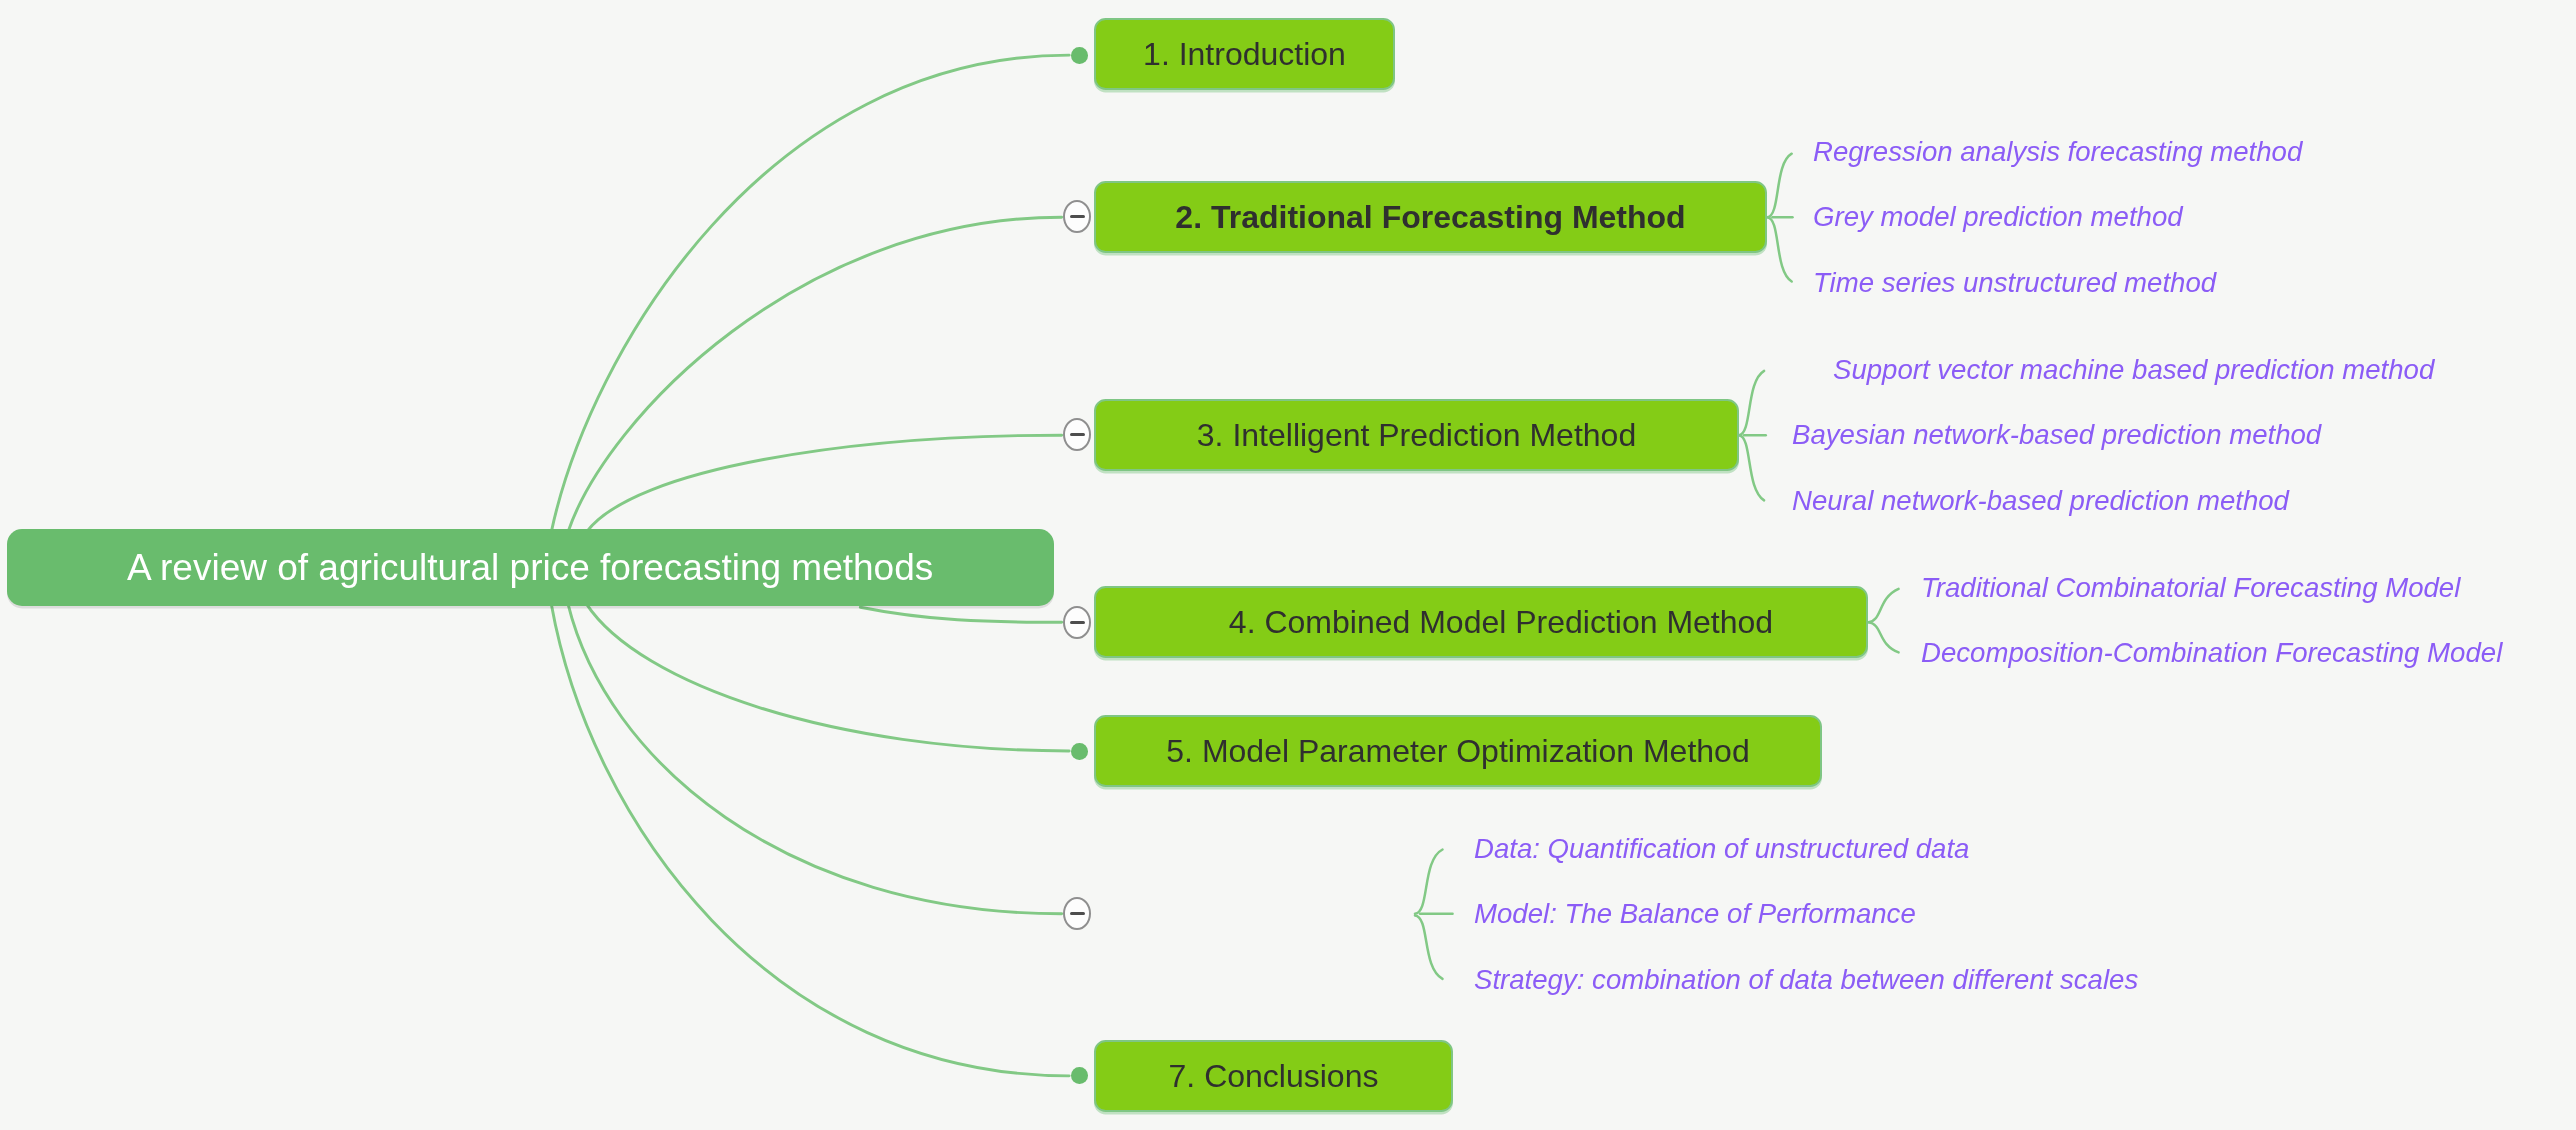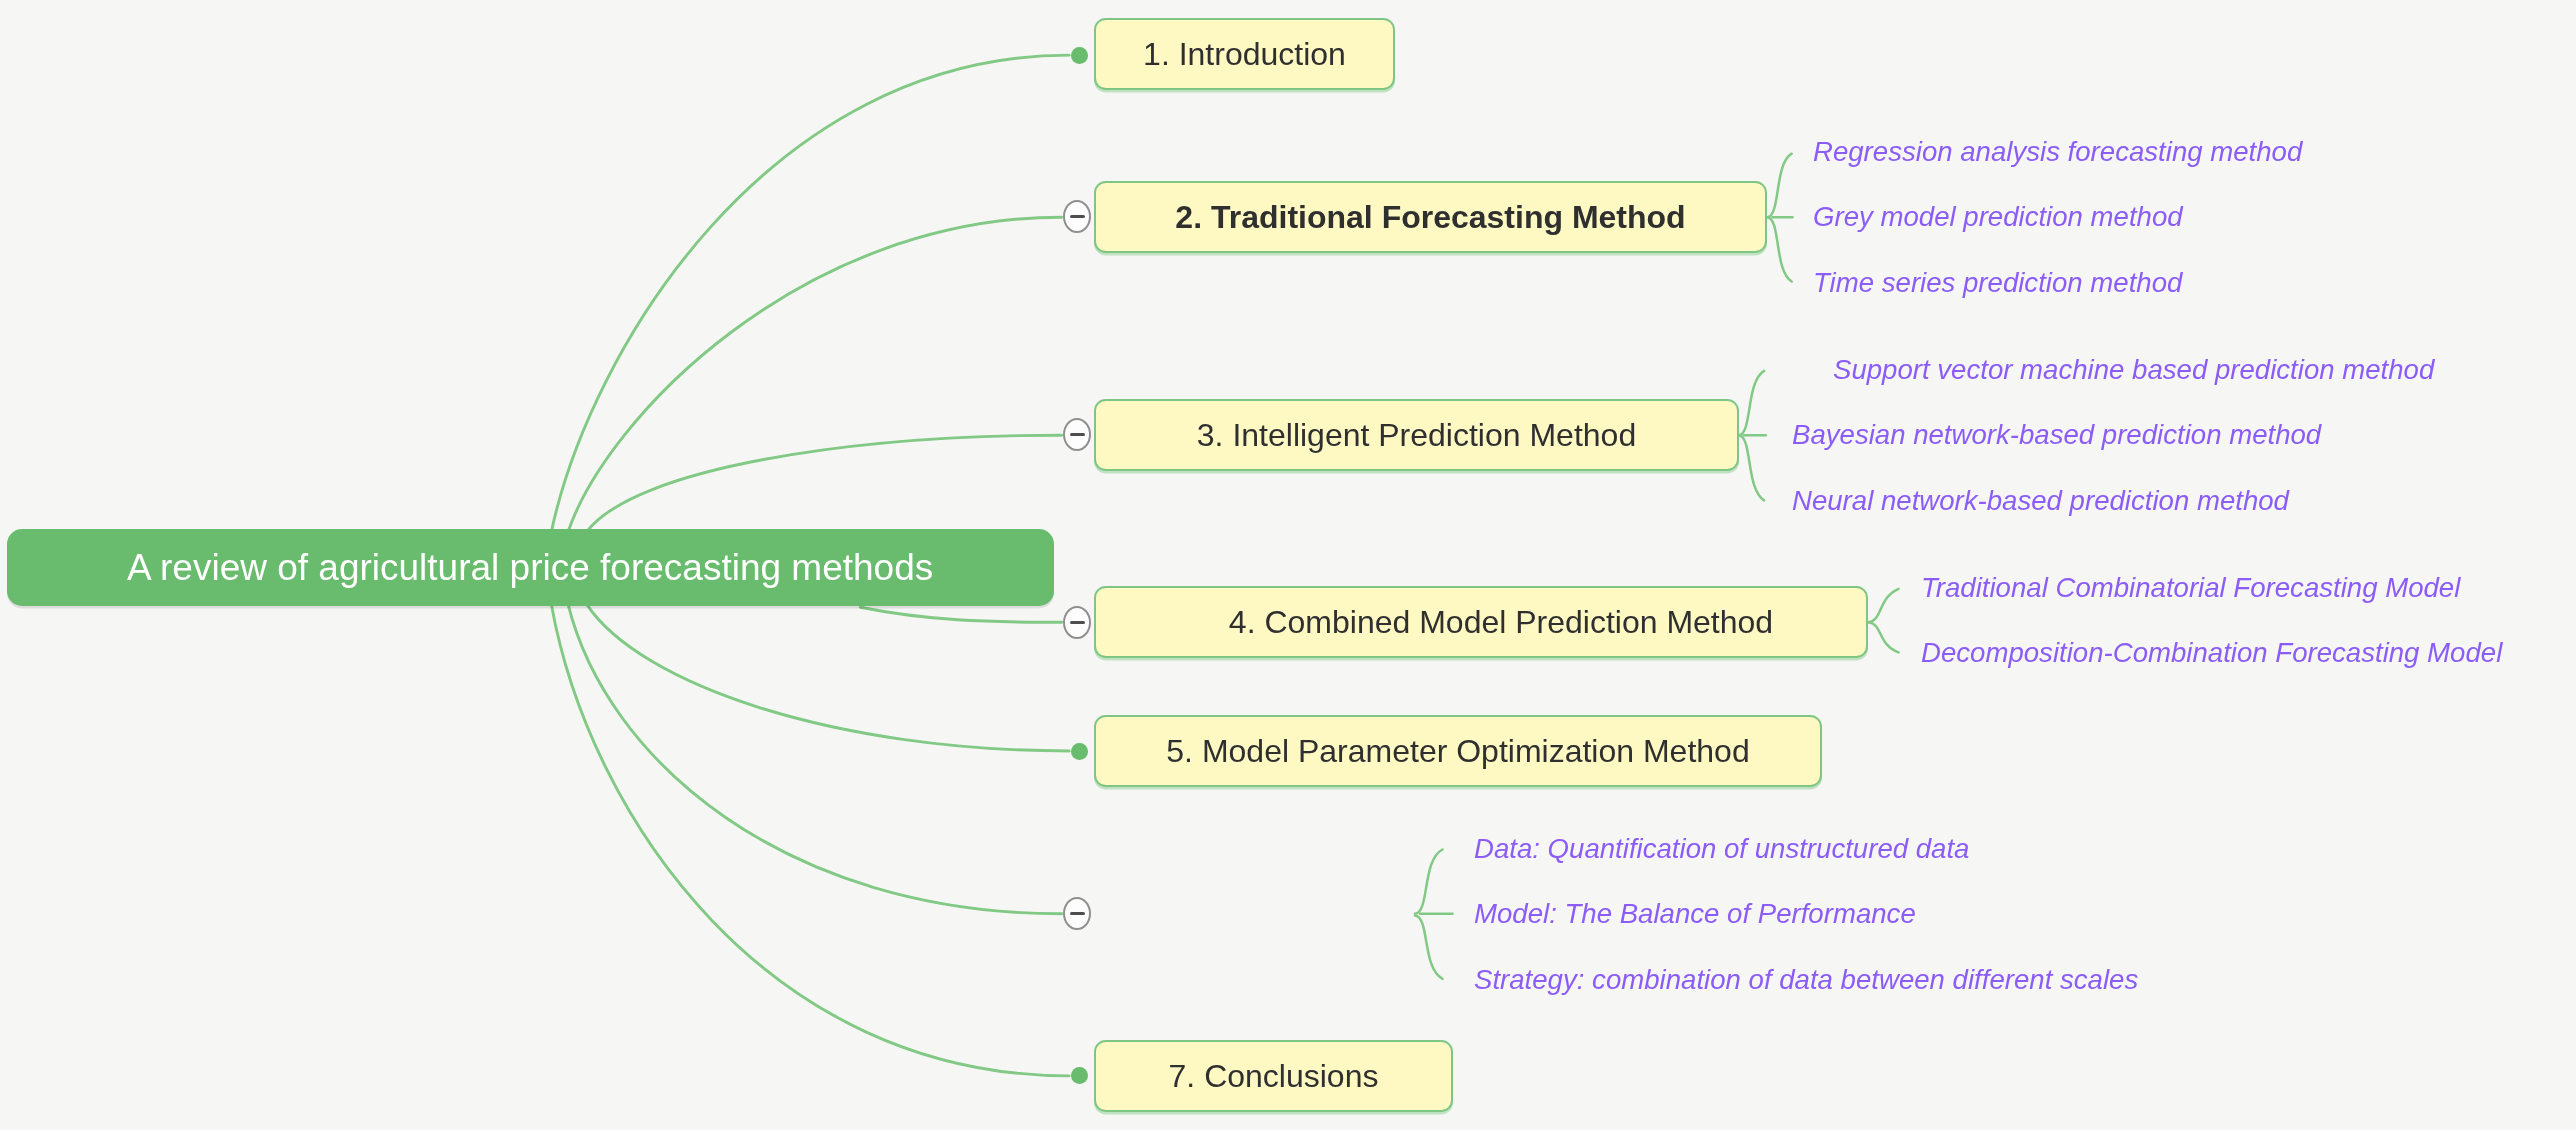--- a/index.html
+++ b/index.html
@@ -5,21 +5,21 @@
   html,body{margin:0;padding:0;}
   body{font-family:"Liberation Sans", sans-serif; background:#eceff0;}
   #canvas{
     position:relative; width:2576px; height:1131px;
     background:#f6f7f5; overflow:hidden;
   }
   #wires{position:absolute; left:0; top:0; z-index:1;}
   .node{
     position:absolute; z-index:2; box-sizing:border-box;
     display:flex; align-items:center; justify-content:center;
-    background:#fef9c3; border:2.5px solid #7fc684; border-radius:11.7px;
+    background:#84cc16; border:2.5px solid #7fc684; border-radius:11.7px;
     height:72px; font-size:32px; color:#2f2f2f; white-space:nowrap;
     box-shadow:0 2.5px 0 rgba(127,198,132,0.45);
     cursor:default;
   }
   .root{
     position:absolute; z-index:2; box-sizing:border-box;
     display:flex; align-items:center; justify-content:center;
     background:#69bc6d; border-radius:15px; height:77px;
     font-size:37px; color:#ffffff; white-space:nowrap;
     box-shadow:0 2.5px 0 rgba(0,0,0,0.10);
@@ -96,21 +96,21 @@
   <div class="collapse" style="left:1063px; top:897px;">
       <div class="bar"></div>
     </div>
 
   <div class="dot" style="left:1071px; top:47px;"></div>
   <div class="dot" style="left:1071px; top:743px;"></div>
   <div class="dot" style="left:1071px; top:1067px;"></div>
 
   <div class="child" style="left:1813px; top:135px;">Regression analysis forecasting method</div>
   <div class="child" style="left:1813px; top:200px;">Grey model prediction method</div>
-  <div class="child" style="left:1813px; top:266px;">Time series prediction method</div>
+  <div class="child" style="left:1813px; top:266px;">Time series unstructured method</div>
 
   <div class="child" style="left:1792px; top:353px;margin-left:41px;">Support vector machine based prediction method</div>
   <div class="child" style="left:1792px; top:418px;">Bayesian network-based prediction method</div>
   <div class="child" style="left:1792px; top:484px;">Neural network-based prediction method</div>
 
   <div class="child" style="left:1921px; top:571px;">Traditional Combinatorial Forecasting Model</div>
   <div class="child" style="left:1921px; top:636px;">Decomposition-Combination Forecasting Model</div>
 
   <div class="child" style="left:1474px; top:832px;">Data: Quantification of unstructured data</div>
   <div class="child" style="left:1474px; top:897px;">Model: The Balance of Performance</div>

